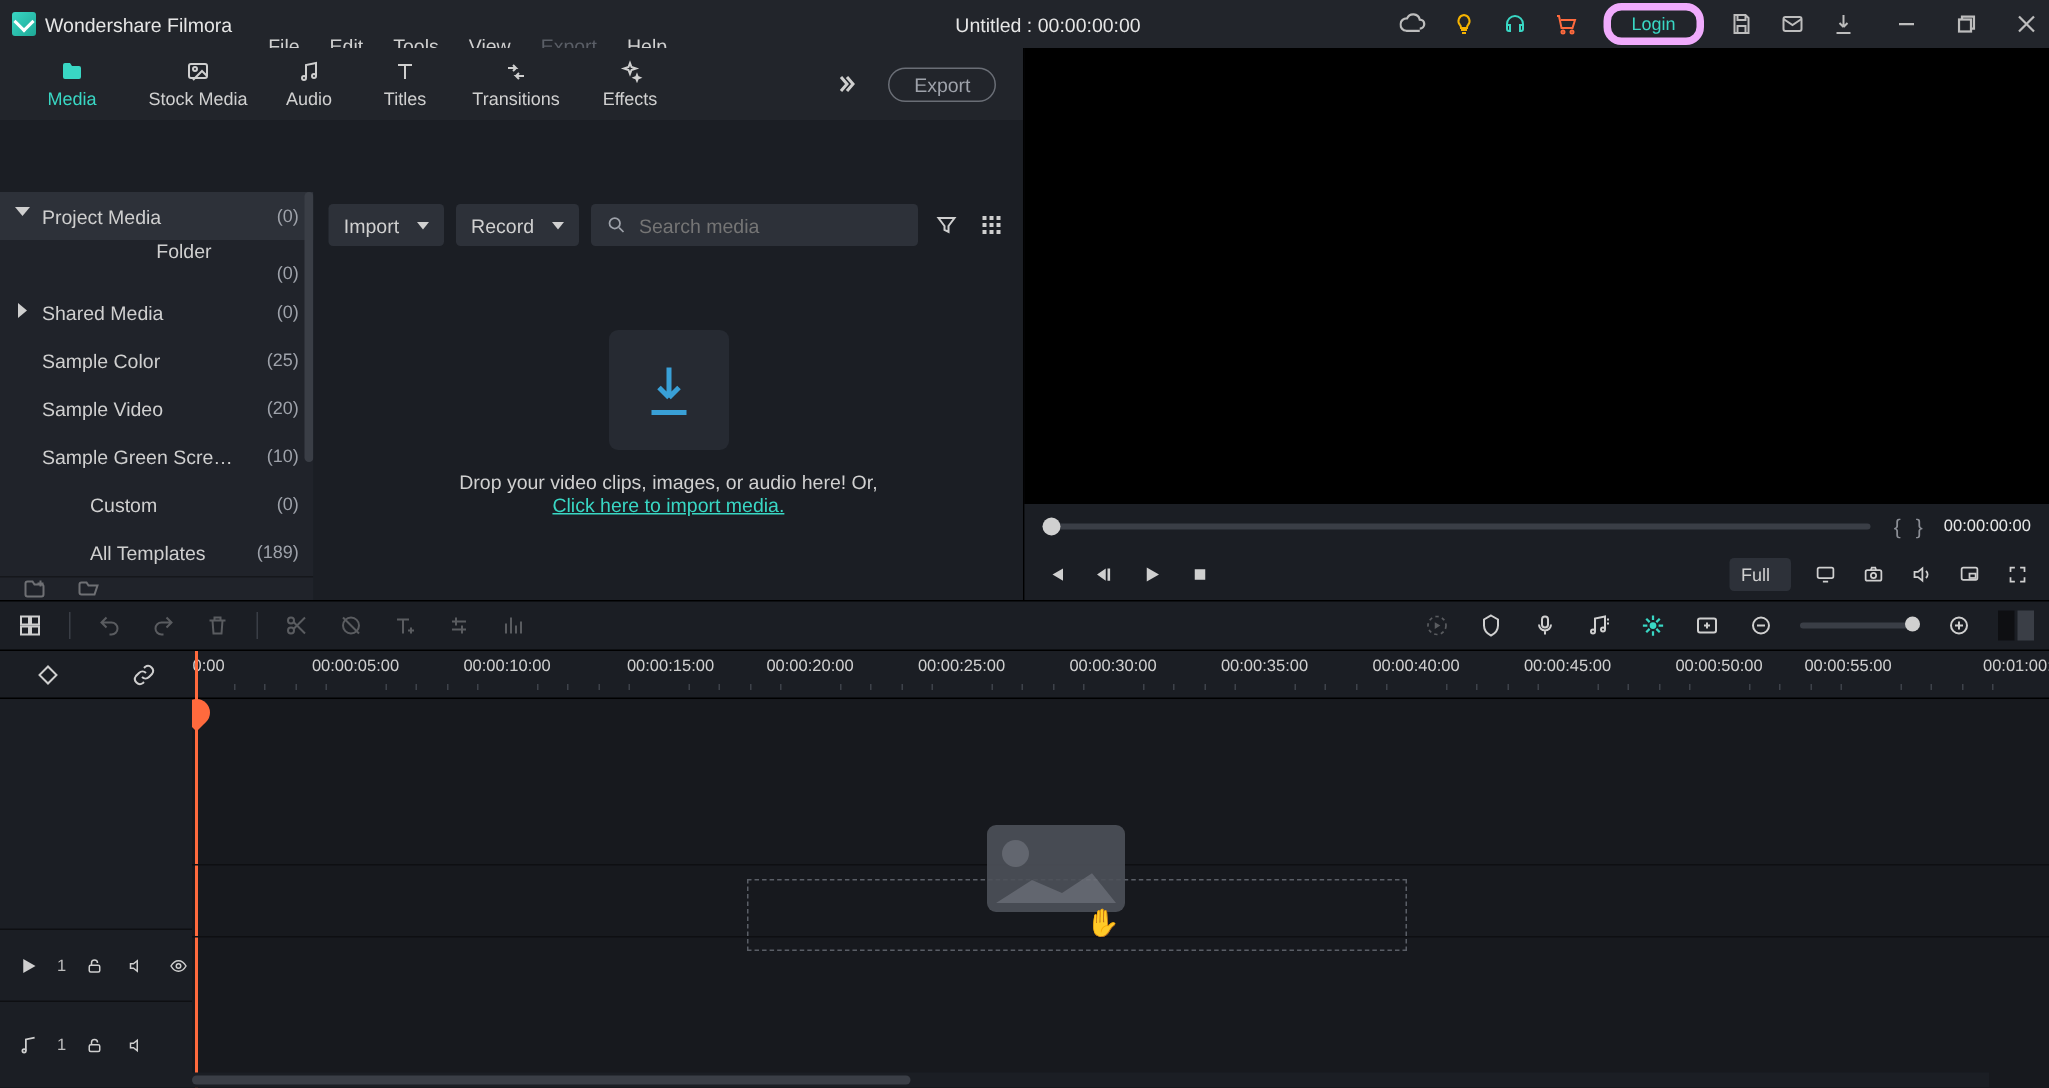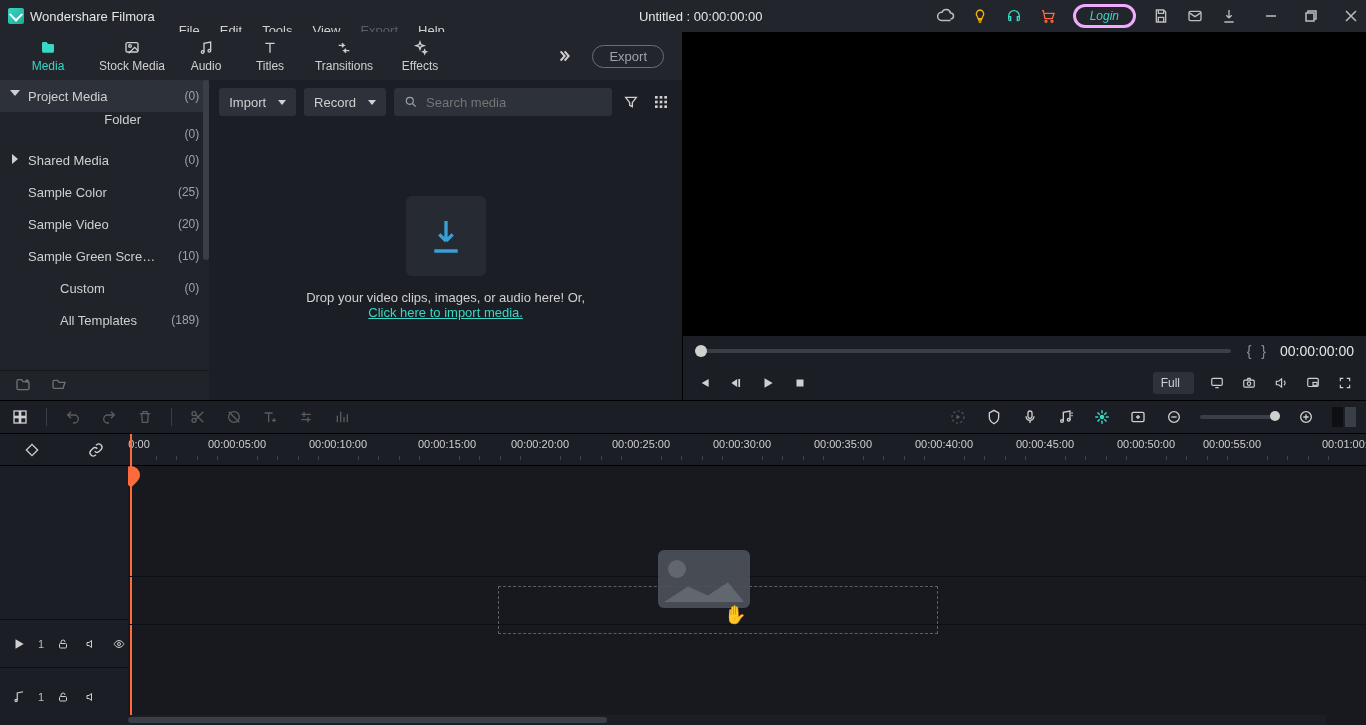--- a/index.html
+++ b/index.html
@@ -8,26 +8,26 @@
 
 .titlebar { height: 32px; background: #22252b; display: flex; align-items: center; padding: 0 8px; }
 .logo { width: 16px; height: 16px; background: linear-gradient(135deg,#39d7c4,#1ea896); border-radius: 2px; margin-right: 6px; position: relative; }
 .logo::after { content:""; position:absolute; inset:3px; border:2px solid #fff; border-top:none; border-right:none; transform:rotate(-45deg) translate(1px,-1px);}
 .app-name { font-size: 13px; color:#e6e6e6; margin-right: 24px; }
 .menu-item { font-size: 13px; color:#d0d0d0; margin-right: 20px; cursor:pointer;margin-top:29px; }
 .menu-item.disabled { color:#5a5e66; }
 .title-center { flex:1; text-align:center; font-size:13px; color:#e6e6e6; }
 .title-right { display:flex; align-items:center; gap:16px; }
 .tb-icon { width:18px; height:18px; display:flex; align-items:center; justify-content:center; color:#bdbdbd; cursor:pointer; }
-.login-btn { border:3px solid #f0abfc; color:#39d7c4; padding:2px 14px; border-radius:12px; font-size:12px; cursor:pointer;font-style:italic; }
+.login-btn { border:5px solid #f0abfc; color:#39d7c4; padding:2px 14px; border-radius:12px; font-size:12px; cursor:pointer; }
 .win-btn { width:14px; height:14px; color:#bdbdbd; cursor:pointer; margin-left:10px; display:flex; align-items:center; justify-content:center;}
 
 
 .upper { height: 368px; display:flex; }
-.left-col { width: 683px; background:#1b1e24; display:flex; flex-direction:column; border-right:1px solid #000;}
+.left-col { width: 683px; background:#1b1e24; display:flex; flex-direction:column; border-right:1px solid #000;gap:48px;}
 .right-col { flex:1; background:#000; display:flex; flex-direction:column; }
 
 
 .panel-tabs { height: 48px; display:flex; align-items:center; padding: 0 6px; background:#22252b; }
 .ptab { flex: 0 0 auto; width: 84px; text-align:center; cursor:pointer; color:#d0d0d0; display:flex; flex-direction:column; align-items:center; gap:2px; font-size:12px;}
 .ptab .pic { height:18px; display:flex; align-items:center; justify-content:center; }
 .ptab.active { color:#39d7c4; }
 .panel-more { margin-left:auto; display:flex; align-items:center; gap:18px; padding-right:12px;}
 .chev-right { width:20px; height:20px; display:flex; align-items:center; justify-content:center; color:#d0d0d0; cursor:pointer;}
 .export-btn { border:1px solid #6a6e76; color:#9ea2aa; padding:3px 16px; border-radius:14px; font-size:13px; cursor:pointer;}
@@ -59,21 +59,21 @@
 .drop-box { width:80px; height:80px; background:#262a32; border-radius:6px; display:flex; align-items:center; justify-content:center;}
 .drop-text { font-size:13px; color:#d0d0d0; text-align:center;}
 .drop-text a{ color:#39d7c4; text-decoration:underline; cursor:pointer;}
 
 
 .preview-black { flex:1; background:#000;}
 .preview-bar { height:30px; background:#1b1e24; display:flex; align-items:center; padding:0 12px; gap:10px;}
 .scrub { flex:1; height:4px; background:#3a3e46; border-radius:2px; position:relative; margin-right:6px;}
 .scrub::before{ content:""; position:absolute; left:0; top:-4px; width:12px; height:12px; background:#d0d0d0; border-radius:50%;}
 .brace { color:#8c8f96; font-size:14px; cursor:pointer;}
-.tc { color:#e6e6e6; font-size:14px; margin-left:4px;}
+.tc { color:#e6e6e6; font-size:11px; margin-left:4px;}
 .preview-ctrl { height:34px; background:#1b1e24; display:flex; align-items:center; padding:0 12px; gap:14px;}
 .pc-spacer{flex:1;}
 .quality-dd{ background:#2d3139; height:22px; display:flex; align-items:center; padding:0 8px; gap:6px; border-radius:3px; color:#d0d0d0; font-size:12px; cursor:pointer;}
 
 
 .toolrow { height:34px; background:#1b1e24; border-top:1px solid #000; border-bottom:1px solid #000; display:flex; align-items:center; padding:0 10px; gap:16px;}
 .tool-sep { width:1px; height:18px; background:#3a3e46; }
 .toolrow .ic { width:20px; height:20px; display:flex; align-items:center; justify-content:center; color:#bdbdbd; cursor:pointer;}
 .toolrow .ic.dim { opacity:.35; }
 .toolrow .ic.accent { color:#39d7c4; }

